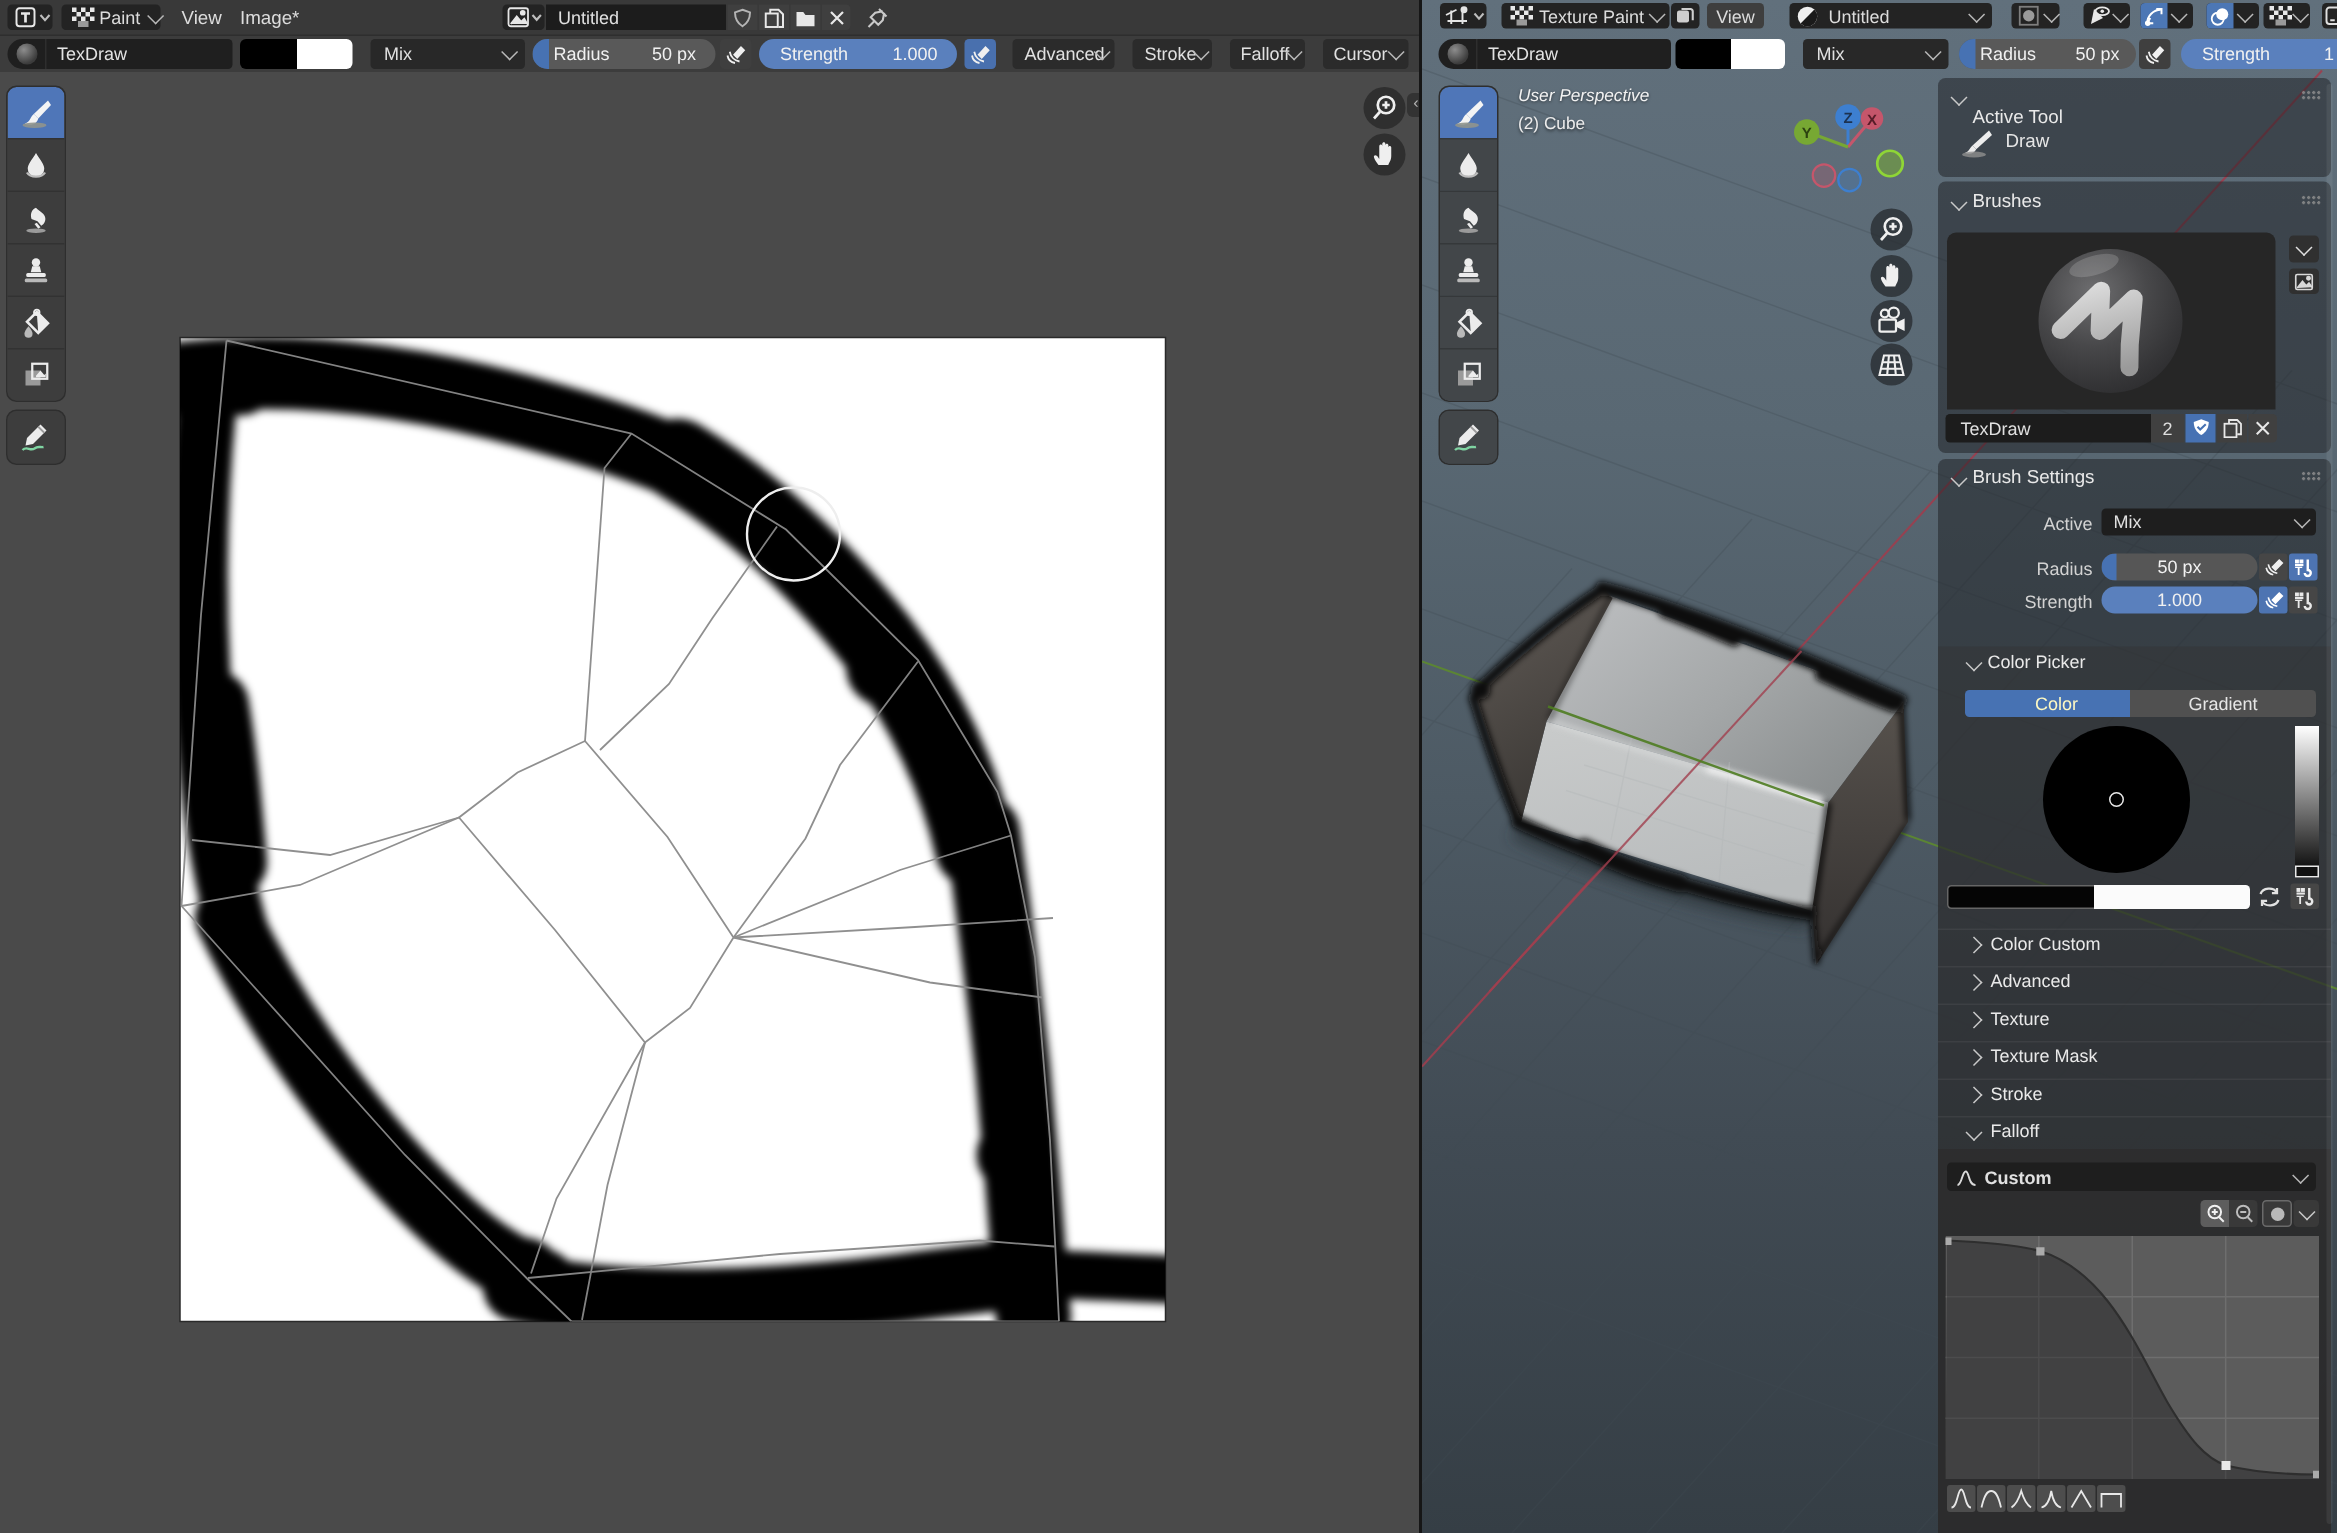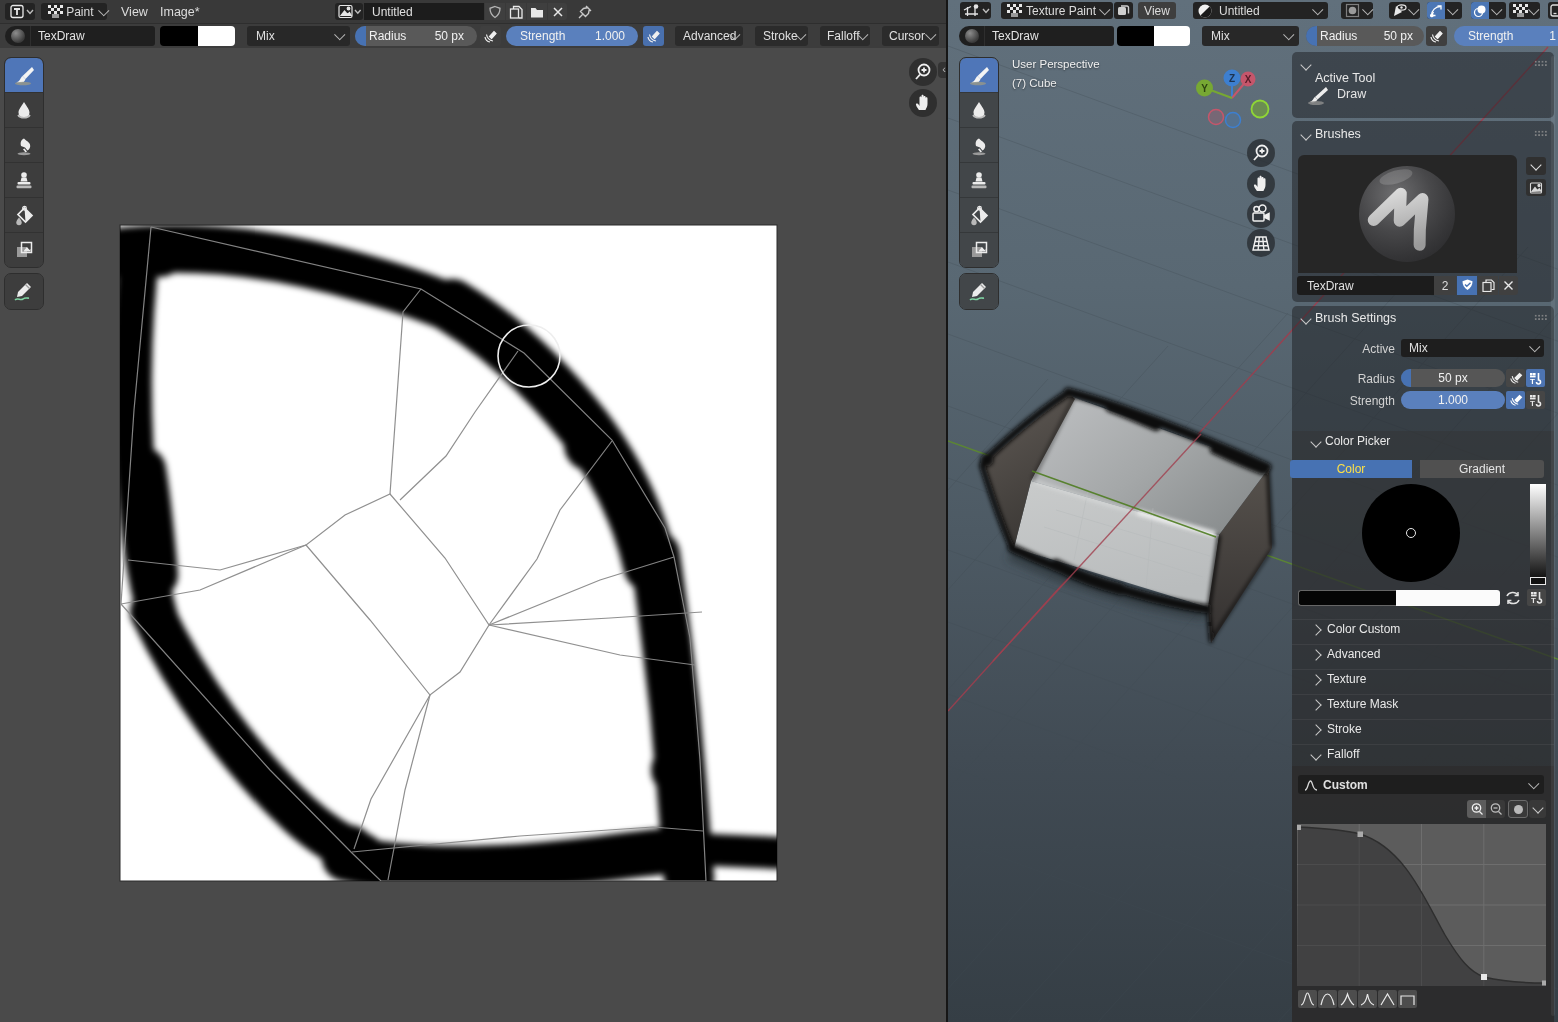--- a/index.html
+++ b/index.html
@@ -514,22 +514,22 @@
             <path d="M8.5,9.5 L13,4.5 l-2,-2 L6.5,7.5 Z" fill="#f0f0f0"></path>
             <path d="M2,8 a6,6 0 0 0 5,5 M3.5,5.5 a8,8 0 0 0 6.5,6.5"></path>
           </g>
         </svg>
   </div>
   <div class="slider" style="left:506px;top:26px;width:106px;height:20px;background:#5a80bd;border-radius:10px 0 0 10px;">
     <span style="margin-left:14px;">Strength</span>
         <span style="position:absolute;right:4px;">1</span>
   </div>
 
-  <div class="abs" style="left:64px;top:58px;color:#f2f2f2;font-size:11.5px;text-shadow:0 1px 2px rgba(0,0,0,0.5);">User Perspective</div>
-  <div class="abs" style="left:64px;top:77px;color:#ededed;font-size:11.5px;text-shadow:0 1px 2px rgba(0,0,0,0.5);">(7) Cube</div>
+  <div class="abs" style="left:64px;top:58px;color:#f2f2f2;font-size:11.5px;text-shadow:0 1px 2px rgba(0,0,0,0.5);font-style:italic;">User Perspective</div>
+  <div class="abs" style="left:64px;top:77px;color:#ededed;font-size:11.5px;text-shadow:0 1px 2px rgba(0,0,0,0.5);">(2) Cube</div>
 
   <div class="abs" id="vtoolbar" style="left:12px;top:58px;width:38px;">
     <div style="width:38px;border-radius:6px;overflow:hidden;outline:1px solid #2e2e2e;">
       <div style="height:34px;background:#4f76b8;display:flex;align-items:center;justify-content:center;">
         <svg width="24" height="24">
               <path d="M20,4 L10.5,13 l3,3 L22,7 Z" fill="#f4f4f4"></path>
               <path d="M10.5,13 c-2.5,2 -2,5 -6,6.5 c4,1.5 8,0.5 9,-3.5 Z" fill="#f4f4f4"></path>
               <ellipse cx="11" cy="20.5" rx="8" ry="1.8" fill="#90958d" opacity="0.9"></ellipse>
             </svg>
       </div>
@@ -770,21 +770,21 @@
             <text x="1" y="11.5" font-size="8" font-weight="bold" fill="#e8e8e8">T</text>
             <path d="M9.5,1 v7 a2,2 0 1 1 -2,2" stroke="#e8e8e8" stroke-width="1.6" fill="none"></path>
           </g>
         </svg>
   </div>
 
   <div class="abs" style="left:2px;top:431px;width:262px;height:591px;background:rgba(52,50,50,0.45);"></div>
   <div class="abs cvd" style="left:22px;top:438px;"></div>
   <div class="phead" style="left:35px;top:434px;font-size:12px;">Color Picker</div>
 
-  <div class="abs" style="left:0;top:460px;width:122px;height:18px;background:#4772b3;border-radius:3px 0 0 3px;text-align:center;line-height:18px;color:#fde047;">Color</div>
+  <div class="abs" style="left:20px;top:460px;width:122px;height:18px;background:#4772b3;border-radius:3px 0 0 3px;text-align:center;line-height:18px;color:#fef9c3;">Color</div>
   <div class="abs" style="left:130px;top:460px;width:124px;height:18px;background:#505050;border-radius:0 3px 3px 0;text-align:center;line-height:18px;color:#e6e6e6;">Gradient</div>
 
   <div class="abs" style="left:72px;top:484px;width:98px;height:98px;border-radius:50%;background:#000;"></div>
   <div class="abs" style="left:116px;top:528px;width:10px;height:10px;border-radius:50%;border:1.6px solid #e8e8e8;box-sizing:border-box;"></div>
   <div class="abs" style="left:240px;top:484px;width:16px;height:101px;background:linear-gradient(#ffffff,#000000);"></div>
   <div class="abs" style="left:240px;top:577px;width:16px;height:8px;border:1.5px solid #e8e8e8;box-sizing:border-box;background:#111;"></div>
 
   <div class="abs" style="left:8px;top:590px;width:98px;height:16px;background:#050505;border:1px solid #666;border-right:none;box-sizing:border-box;border-radius:3px 0 0 3px;"></div>
   <div class="abs" style="left:106px;top:590px;width:104px;height:16px;background:#fbfbfb;border-radius:0 3px 3px 0;"></div>
   <svg class="abs" style="left:213px;top:589px;" width="20" height="18">

